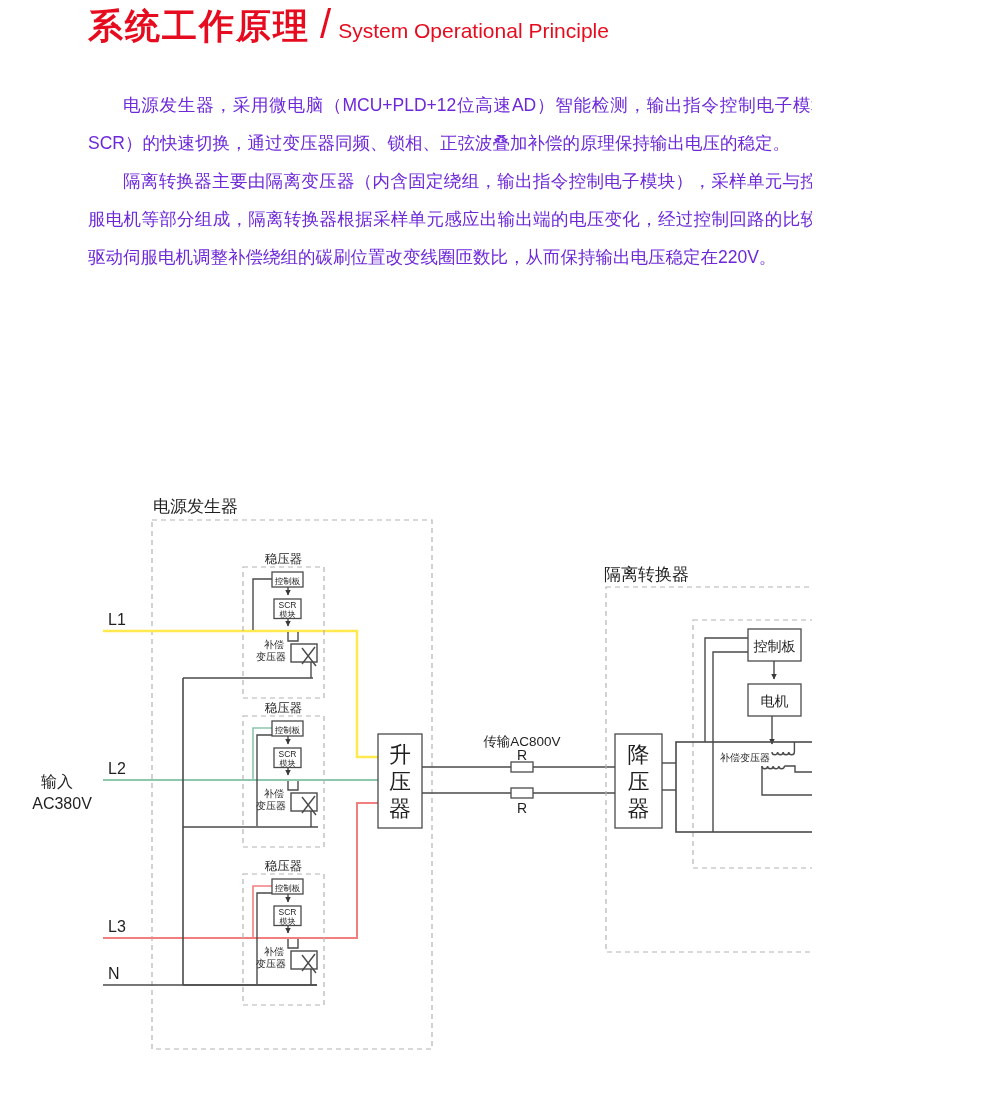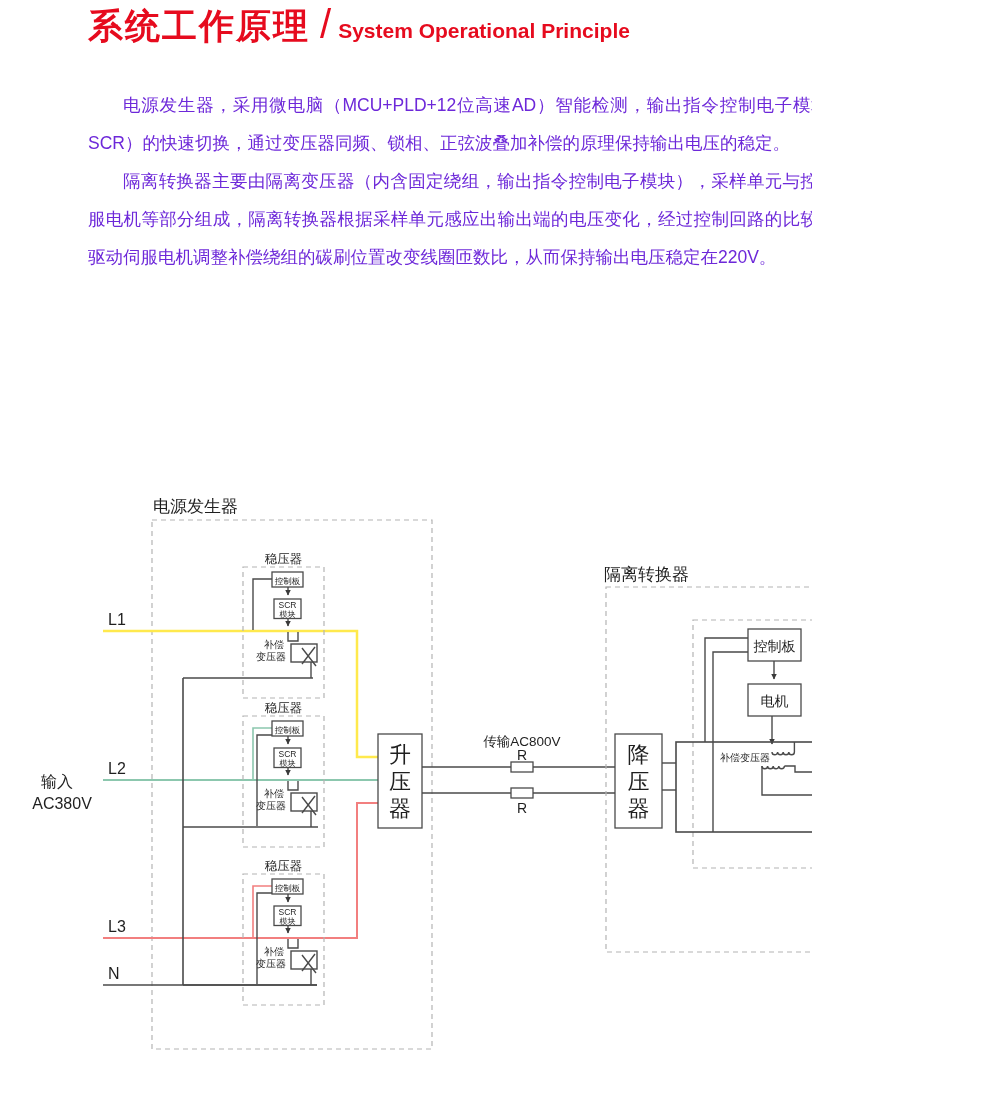--- a/index.html
+++ b/index.html
@@ -2,21 +2,21 @@
 <html><head>
 <meta charset="utf-8">
 <style>
   html,body{margin:0;padding:0;background:#fff;}
   .page{position:relative;width:812px;height:1115px;background:#fff;overflow:hidden;
         font-family:"Liberation Sans","DejaVu Sans",sans-serif;color:#1f1f1f;}
   
   .title-row{position:absolute;left:88px;top:2px;display:flex;align-items:baseline;}
   .title-zh{font-size:35px;font-weight:800;color:#e60b1e;letter-spacing:2px;line-height:44px;}
   .title-slash{font-size:40px;font-weight:300;color:#e60b1e;margin:0 7px 0 10px;}
-  .title-en{font-size:21px;font-weight:700;color:#e60b1e;}
+  .title-en{font-size:21px;font-weight:400;color:#e60b1e;}
   
   .paras{position:absolute;left:88px;top:86px;width:819px;}
   .paras p{margin:0;font-size:17.5px;line-height:38px;text-align:justify;
            text-indent:2em;color:#6d28d9;}
   
   .diagram{position:absolute;left:0;top:480px;}
   .ln{stroke:#4a4a4a;stroke-width:1.4;fill:none;}
   .thick{stroke-width:1.6;}
   .box{fill:#fff;stroke:#4a4a4a;stroke-width:1.3;}
   .dashed{fill:none;stroke:#b4b4b4;stroke-width:1.2;stroke-dasharray:5 4;}

